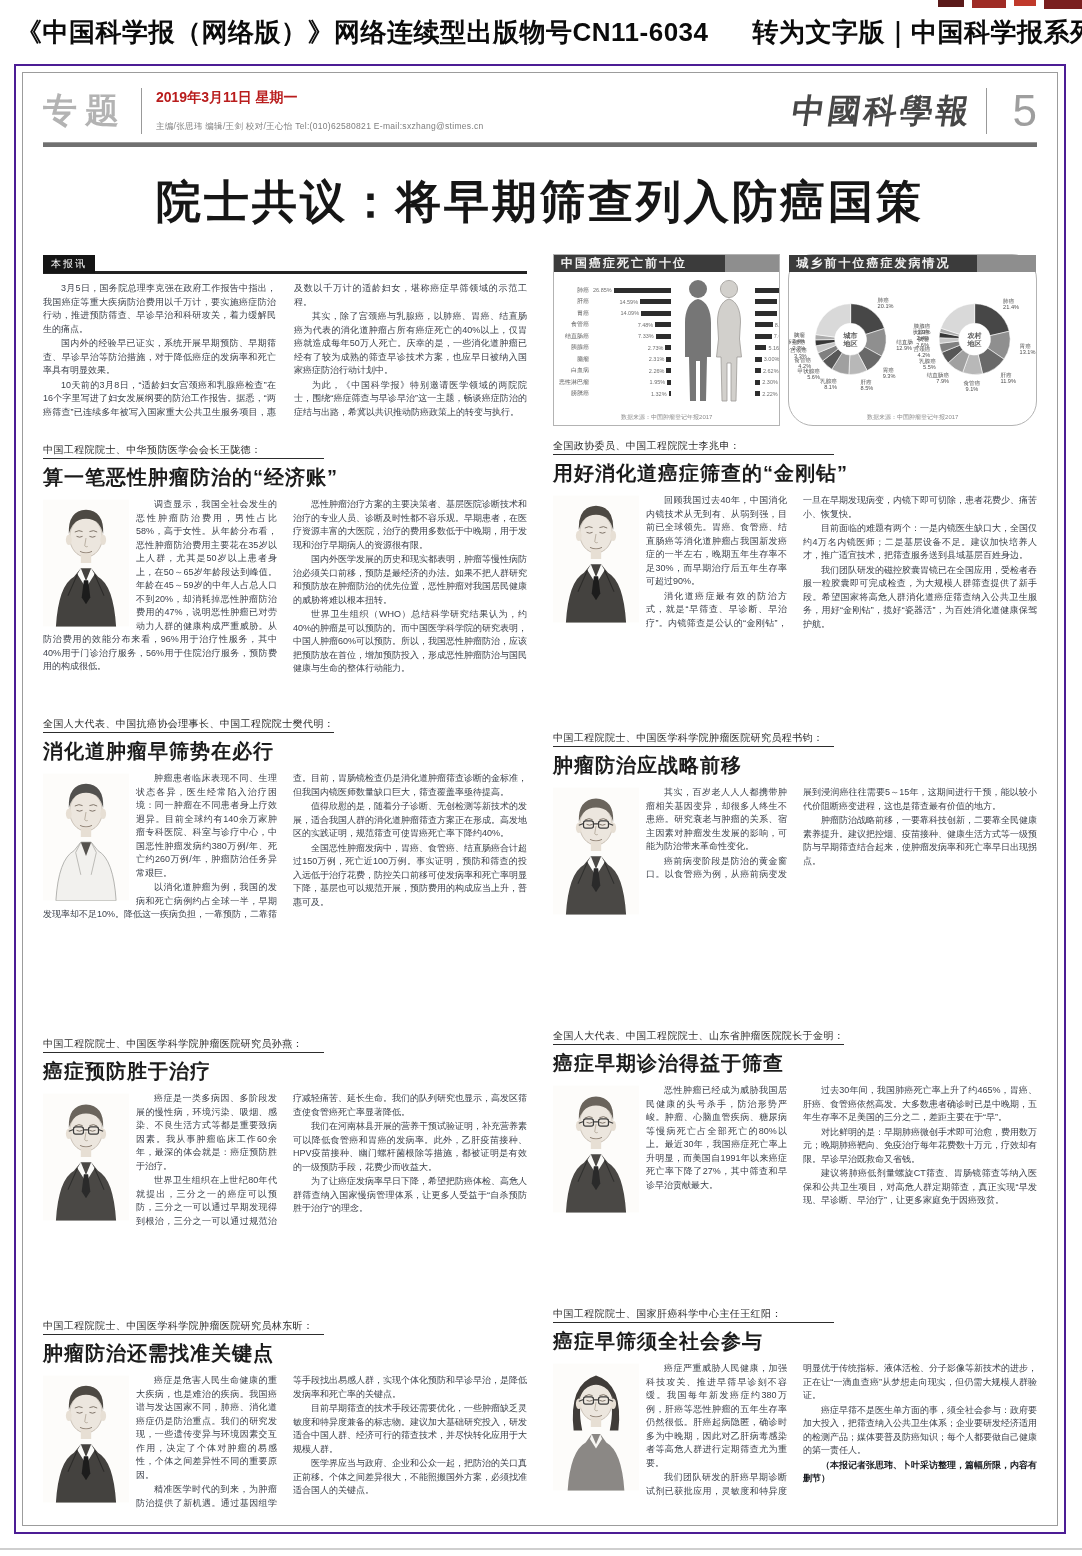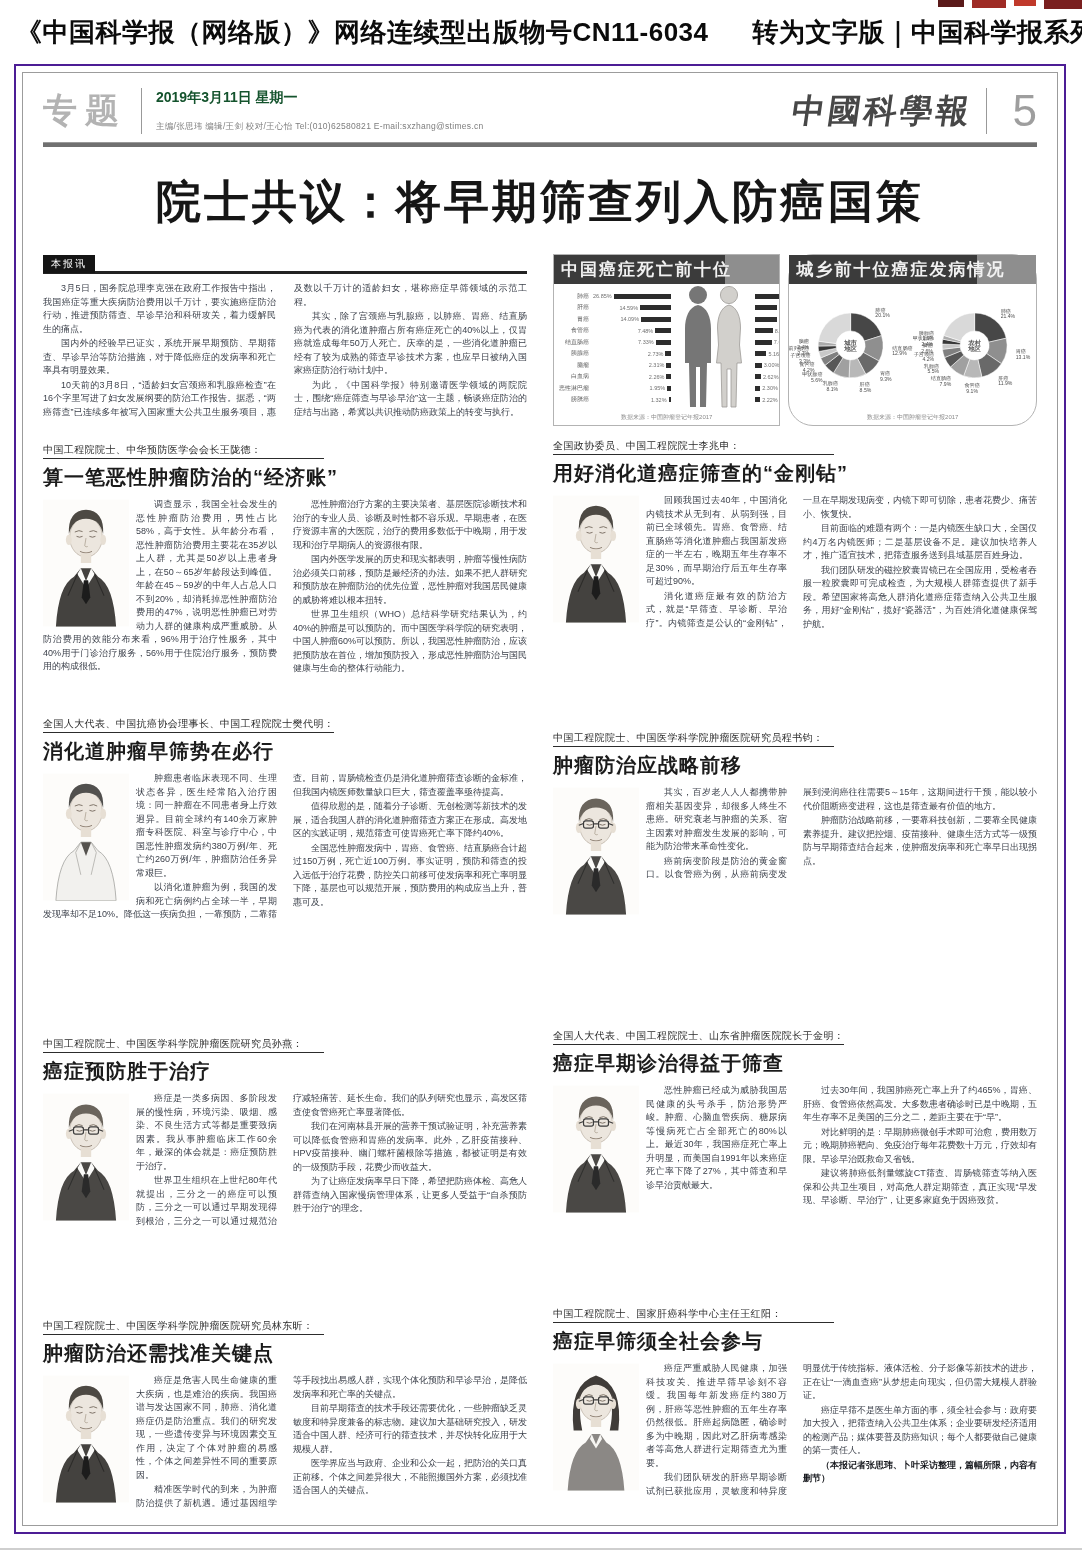--- a/index.html
+++ b/index.html
@@ -10,21 +10,21 @@
           padding-left:16px;gap:44px;font-size:26px;font-weight:600;color:#0b0b0b;letter-spacing:0.5px;white-space:nowrap;}
   .top-frag{position:absolute;top:0;height:7px;}
   
   .page{position:absolute;left:14px;top:64px;width:1052px;height:1470px;border:2px solid #4c1d95;background:#fff;box-sizing:border-box;}
   .page-inner{position:absolute;inset:6px;border:1px solid #9c9c9c;padding:8px 20px 0;box-sizing:border-box;overflow:hidden;}
   .bottom-line{position:absolute;left:0;top:1548px;width:1082px;height:2px;background:#cfcfcf;}
   
   .nphead{display:flex;align-items:center;height:60px;}
   .np-section{font-size:34px;font-weight:600;color:#b3b3b3;letter-spacing:8px;flex:none;}
   .vline{width:1px;height:46px;background:#999;margin:0 14px;flex:none;}
-  .np-date{font-size:14px;font-weight:700;color:#14532d;}
+  .np-date{font-size:14px;font-weight:700;color:#b91c1c;}
   .np-staff{font-size:8.5px;color:#7d7d7d;margin-top:14px;letter-spacing:0.3px;}
   .np-right{margin-left:auto;display:flex;align-items:center;}
   .np-masthead{font-family:"DejaVu Serif","Liberation Serif",serif;font-size:33px;font-weight:700;color:#474747;
                transform:skewX(-8deg);letter-spacing:3px;}
   .np-pagenum{font-size:44px;color:#9e9e9e;font-weight:400;margin-left:12px;}
   .head-rule{height:4px;background:#707070;border-top:1px solid #9a9a9a;margin-top:1px;}
   
   .main-headline{text-align:center;font-size:45px;font-weight:800;color:#161616;letter-spacing:3px;margin:25px 0 22px;}
   
   .cols{display:grid;grid-template-columns:1fr 1fr;column-gap:26px;}
@@ -40,22 +40,22 @@
           border-bottom:1.5px solid #2c2c2c;padding-bottom:1px;letter-spacing:0.4px;}
   .sec-title{font-size:20px;font-weight:800;color:#1b1b1b;letter-spacing:1px;margin:5px 0 7px;}
   .sec-body{columns:2;column-gap:16px;overflow:hidden;}
   .portrait{float:left;width:86px;height:128px;margin:1px 7px 3px 0;}
   .s1 .sec-body{height:206px}.s2 .sec-body{height:252px}.s3 .sec-body{height:214px}.s4 .sec-body{height:232px}
   .s5 .sec-body{height:224px}.s6 .sec-body{height:230px}.s7 .sec-body{height:210px}.s8 .sec-body{height:214px}
   
   .chartrow{display:flex;gap:8px;height:172px;}
   .chartbox{border:1px solid #b3b3b3;background:#fff;display:flex;flex-direction:column;box-sizing:border-box;}
   .cb-mort{width:47%;}  .cb-inc{flex:1;border-radius:25px;}
-  .chart-titlebar{height:29px;flex:none;background:linear-gradient(90deg,#3b3b3b 0 76%,#8e8e8e 76%);
-                  color:#f1f1f1;font-size:17px;font-weight:700;display:flex;align-items:center;
+  .chart-titlebar{height:17px;flex:none;background:linear-gradient(90deg,#3b3b3b 0 76%,#8e8e8e 76%);
+                  color:#f1f1f1;font-size:12px;font-weight:700;display:flex;align-items:center;
                   padding-left:7px;letter-spacing:2px;}
   .chart-area{flex:1;position:relative;overflow:hidden;}
   .chart-src{flex:none;font-size:6px;color:#8b8b8b;text-align:center;padding:1px 0 3px;}
   .t-wrap{position:absolute;inset:2px 3px;display:flex;align-items:center;}
   .t-rows{flex:1;display:flex;flex-direction:column;justify-content:center;gap:2.5px;}
   .t-row{display:flex;align-items:center;height:9px;font-size:6px;color:#5a5a5a;}
   .t-lab{width:32px;flex:none;white-space:nowrap;overflow:hidden;}
   .t-row-l .t-lab{text-align:right;padding-right:2px;}
   .t-flex{flex:1;display:flex;align-items:center;}
   .t-row-l .t-flex{justify-content:flex-end;}

